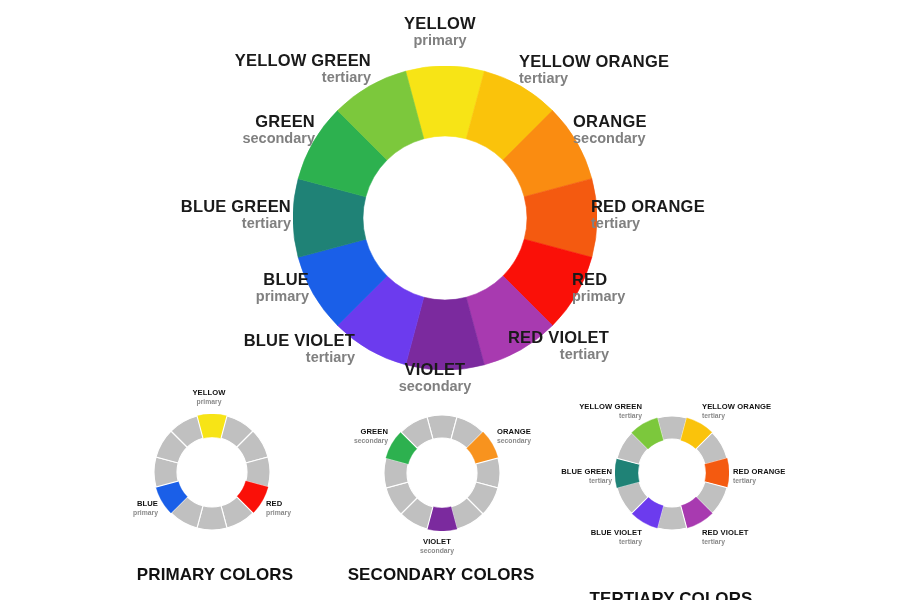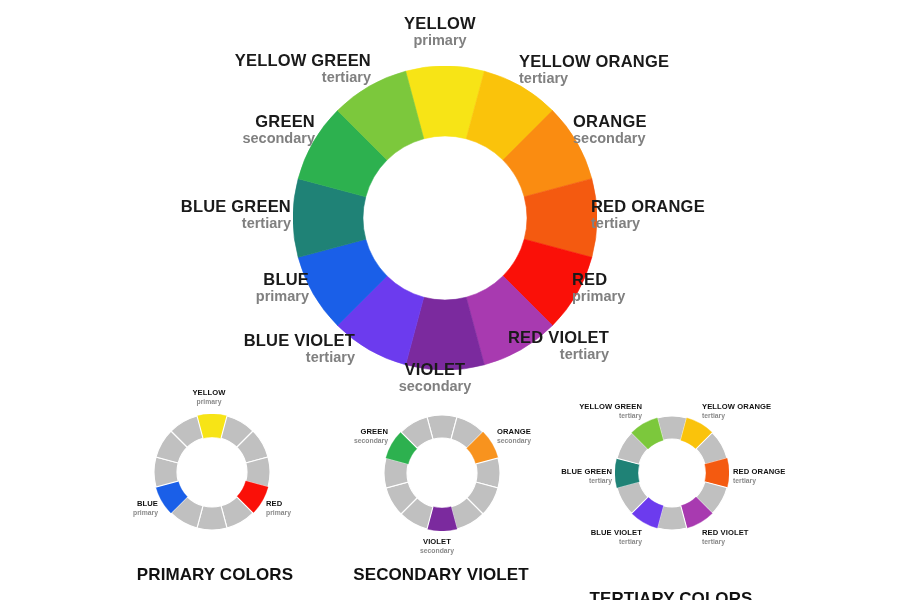--- a/index.html
+++ b/index.html
@@ -260,17 +260,17 @@
         <span class="kind">tertiary</span>
       </div>
       <div class="small-label sl-right" style="left: 642px; top: 403px;">
         <span class="name">YELLOW GREEN</span>
         <span class="kind">tertiary</span>
       </div>
     </div>
 
   <div id="section-titles-layer">
       <div class="section-title" style="left: 215px; top: 565px;">PRIMARY COLORS</div>
-      <div class="section-title" style="left: 441px; top: 565px;">SECONDARY VIOLET</div>
+      <div class="section-title" style="left: 441px; top: 565px;">SECONDARY COLORS</div>
       <div class="section-title" style="left: 671px; top: 565px; margin-top: 24px;">TERTIARY COLORS</div>
     </div>
 
 </div>
 
 </body></html>

